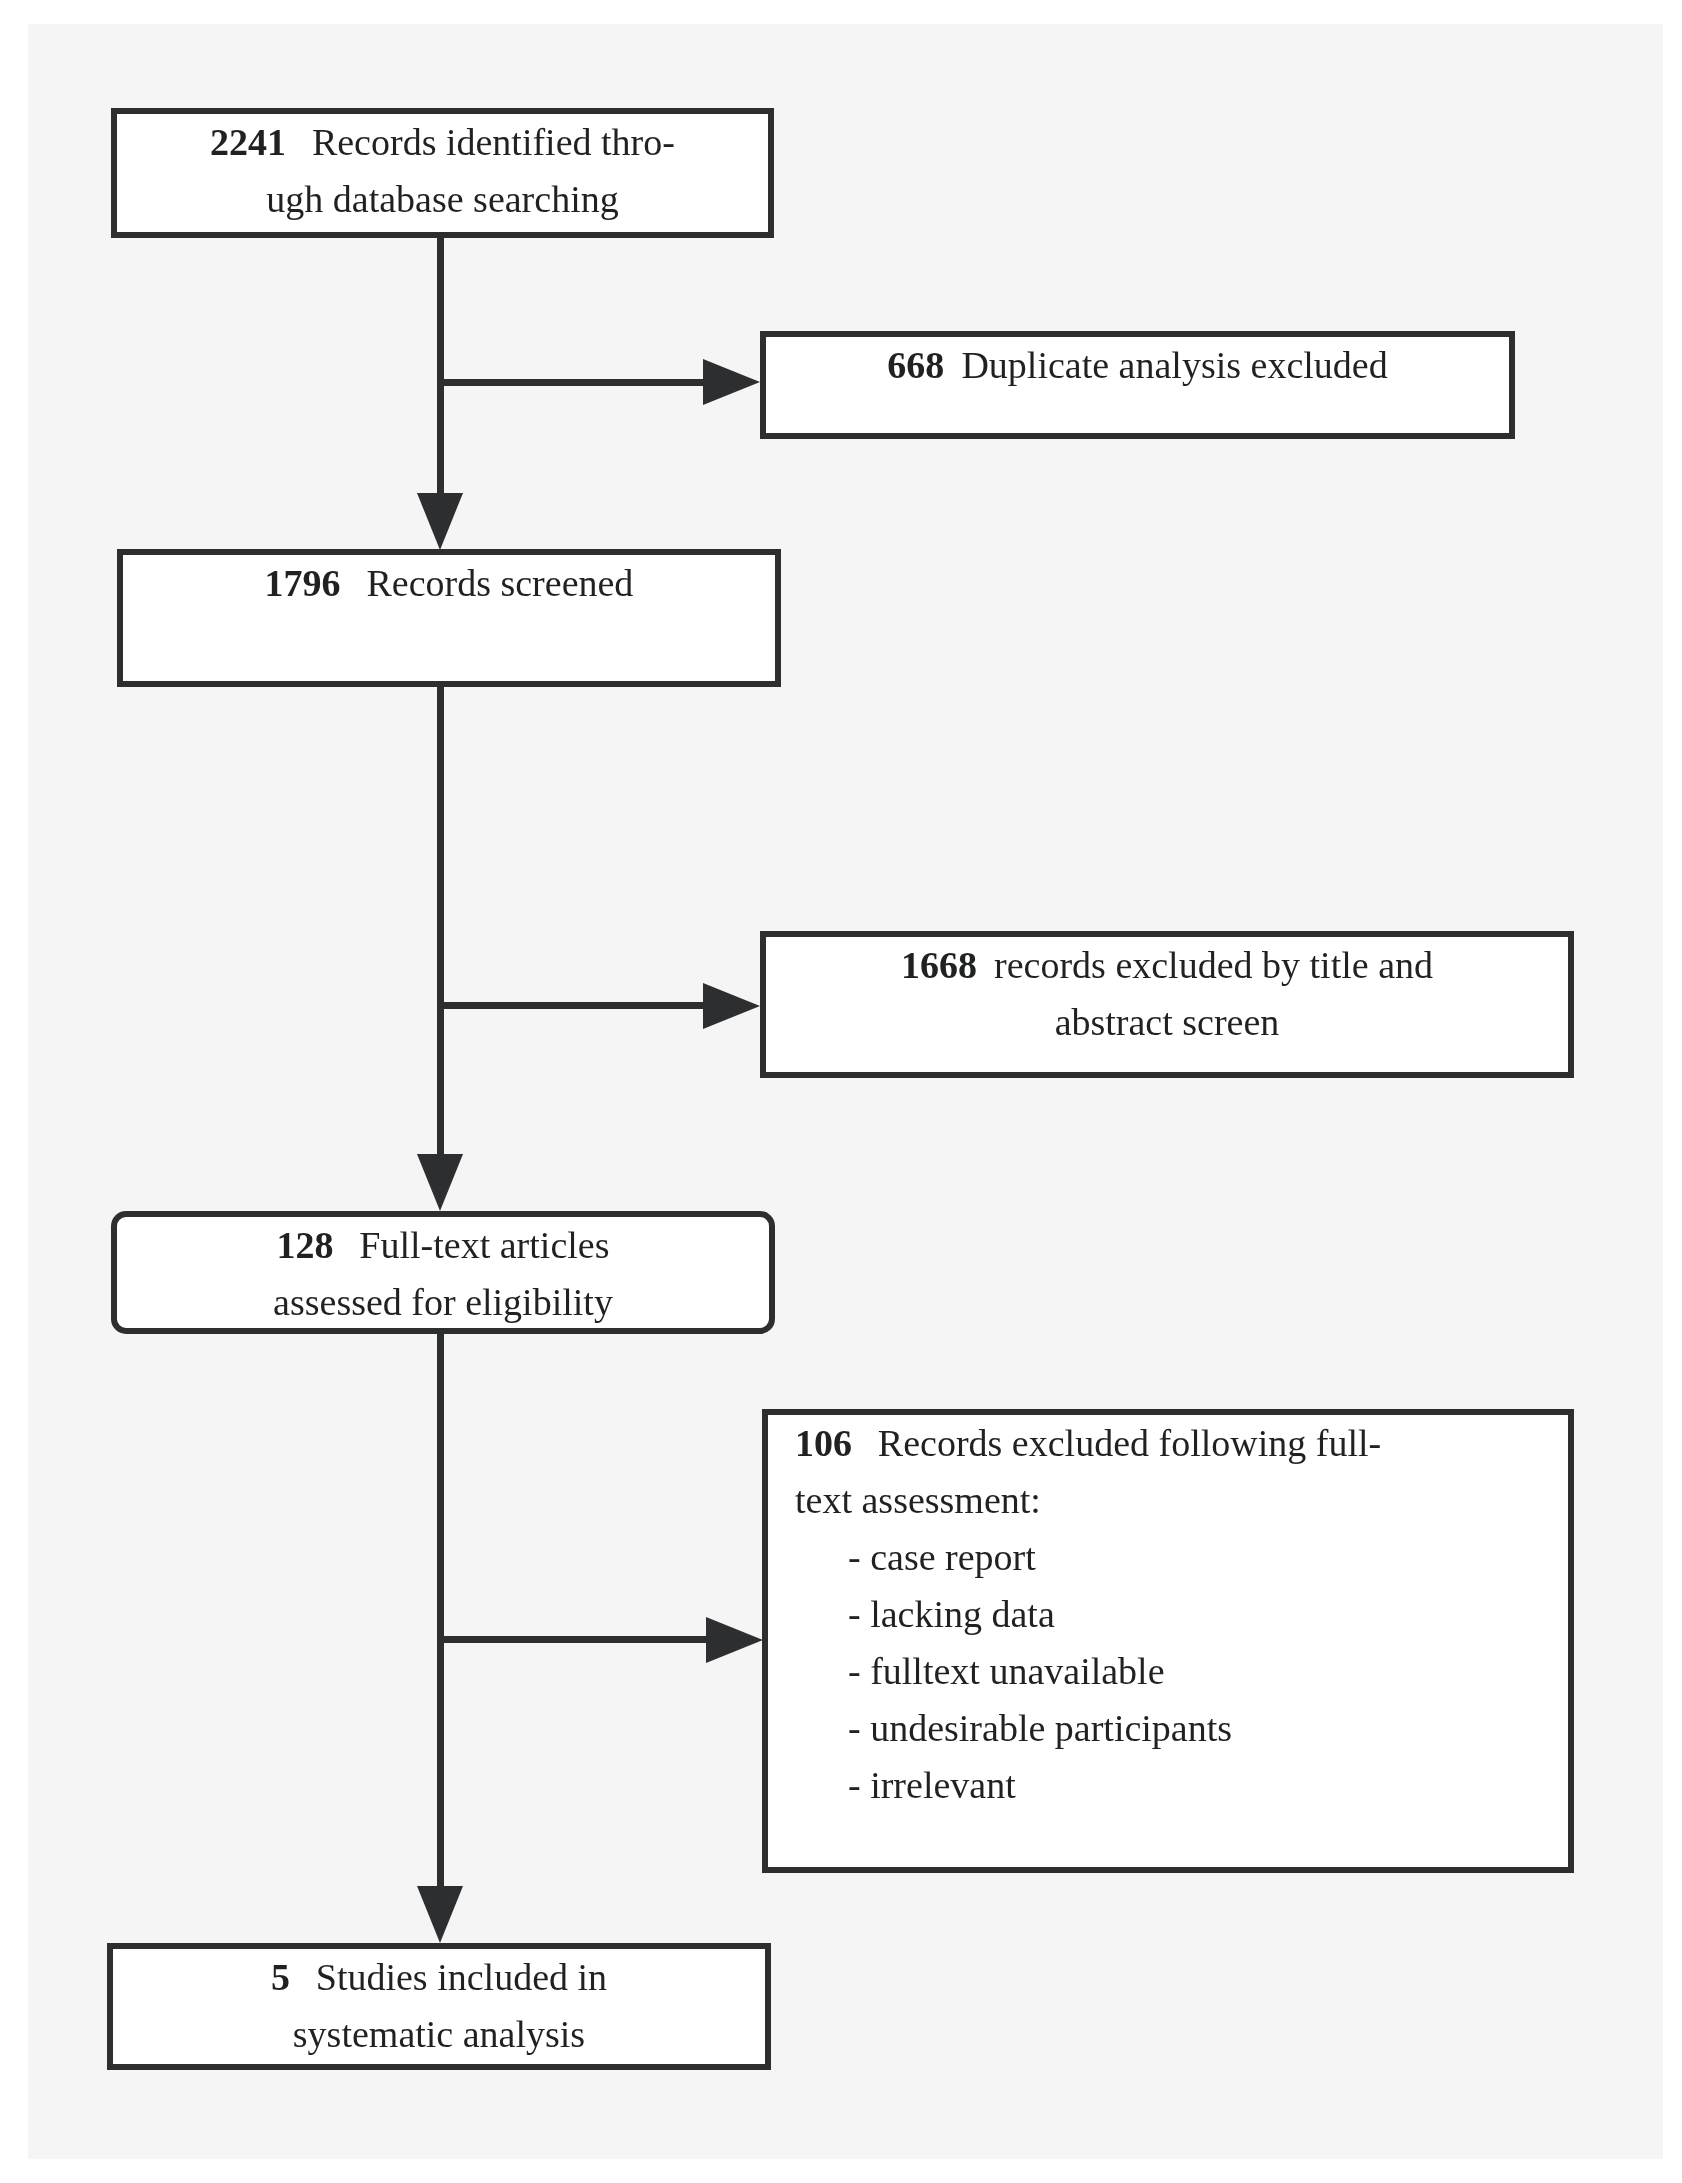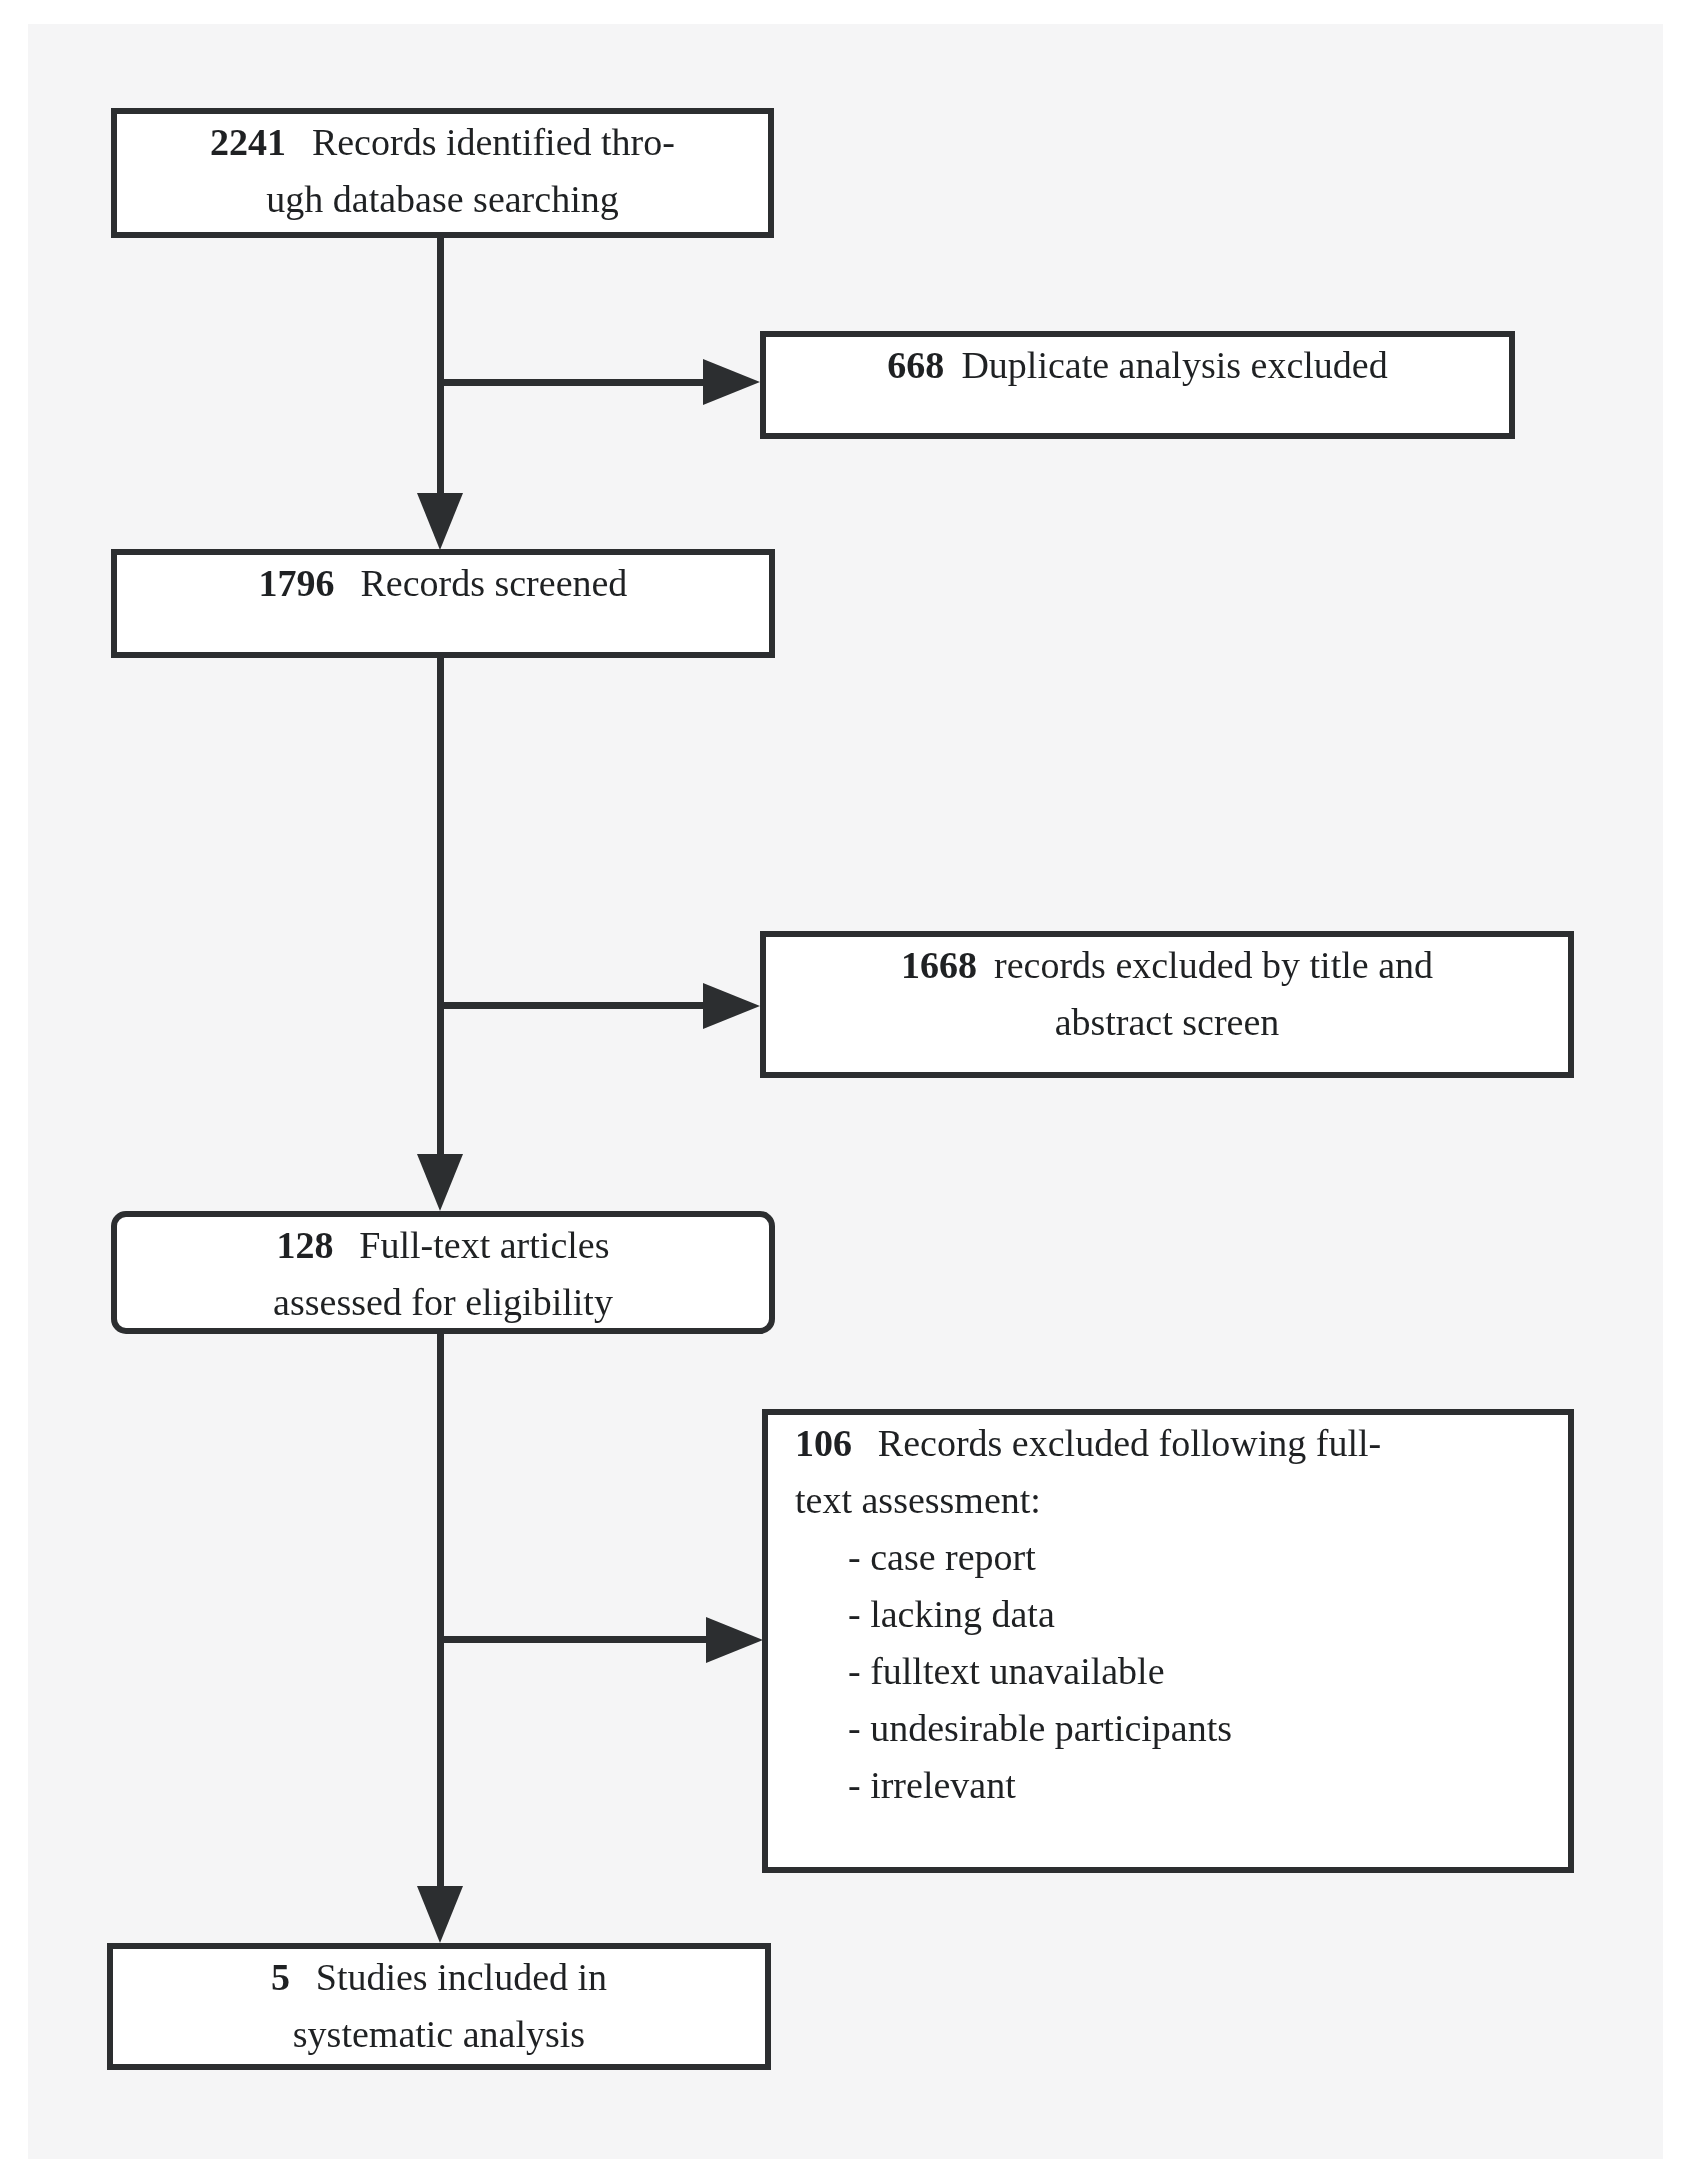--- a/index.html
+++ b/index.html
@@ -90,21 +90,21 @@
 
   <div class="box centered" style="left:111px; top:108px; width:663px; height:130px;">
     <div><span class="num-wide">2241</span><span>Records identified thro-</span></div>
     <div><span>ugh database searching</span></div>
   </div>
 
   <div class="box centered" style="left:760px; top:331px; width:755px; height:108px;">
     <div><span class="num">668</span><span>Duplicate analysis excluded</span></div>
   </div>
 
-  <div class="box centered" style="left:111px; top:549px; width:664px; height:109px;">
+  <div class="box centered" style="left:117px; top:549px; width:664px; height:138px;">
     <div><span class="num-wide">1796</span><span>Records screened</span></div>
   </div>
 
   <div class="box centered" style="left:760px; top:931px; width:814px; height:147px;">
     <div><span class="num">1668</span><span>records excluded by title and</span></div>
     <div><span>abstract screen</span></div>
   </div>
 
   <div class="box centered" style="left:111px; top:1211px; width:664px; height:123px;border-radius:15px;">
     <div><span class="num-wide">128</span><span>Full-text articles</span></div>

